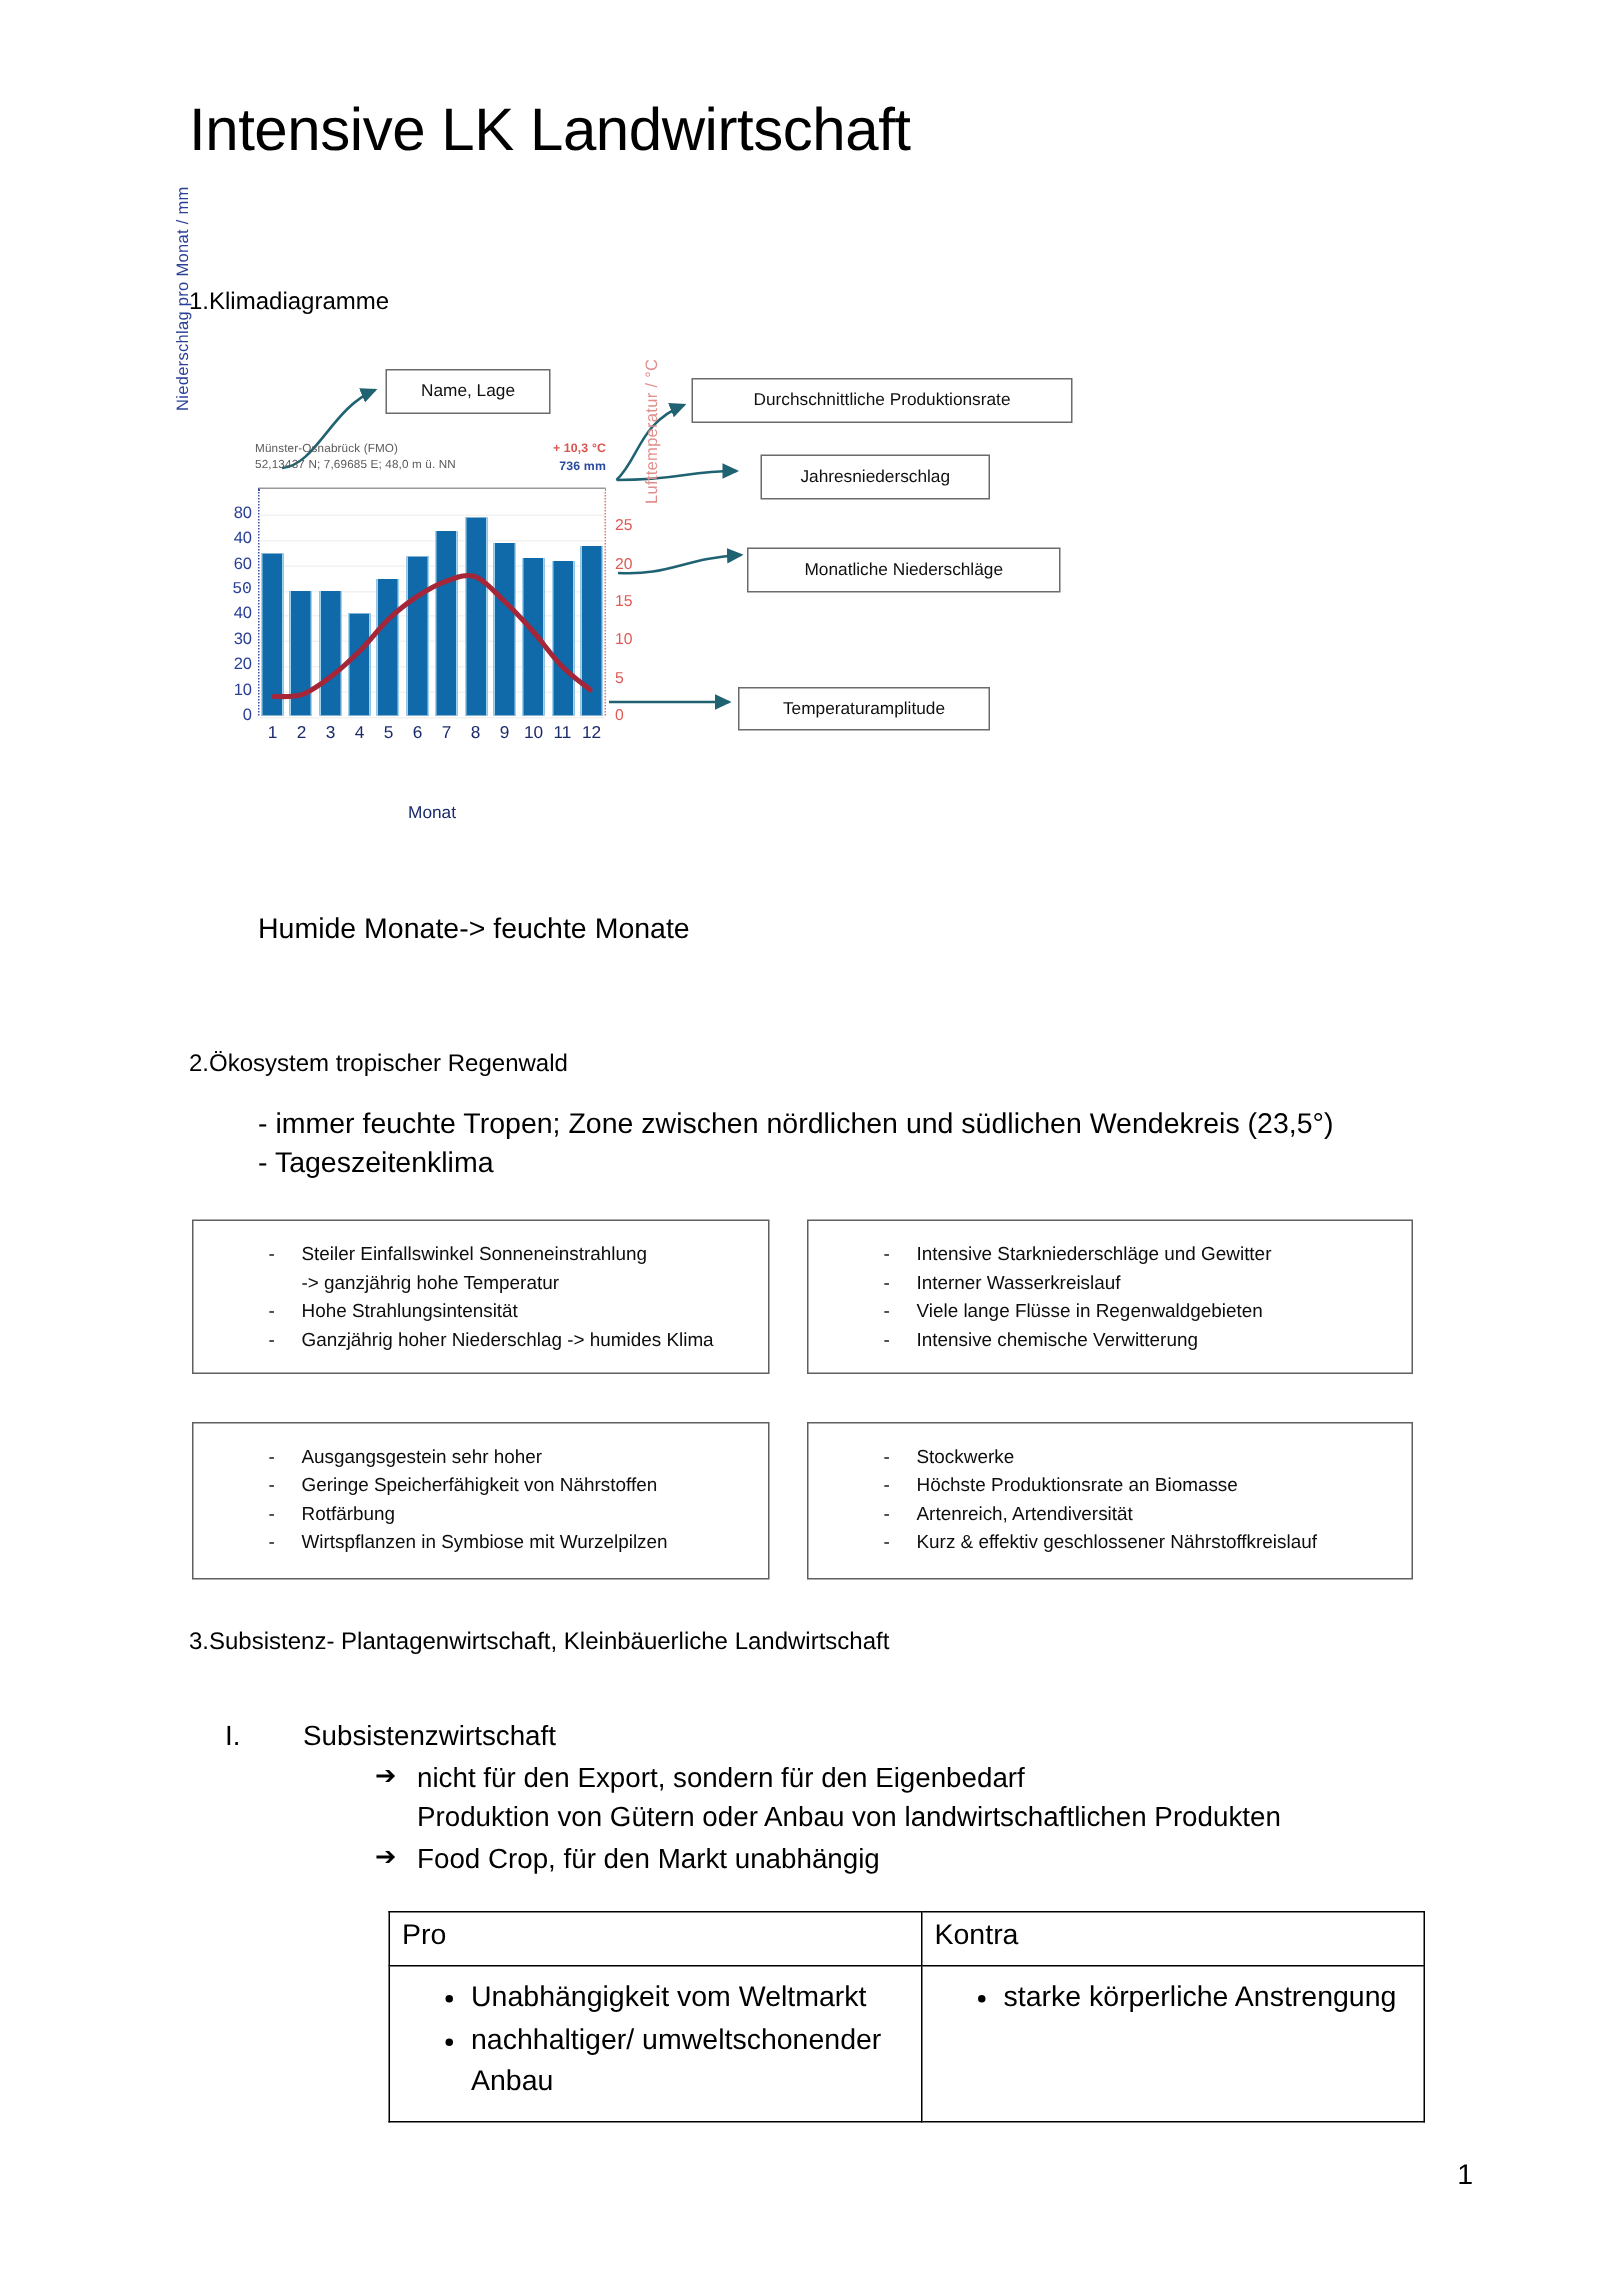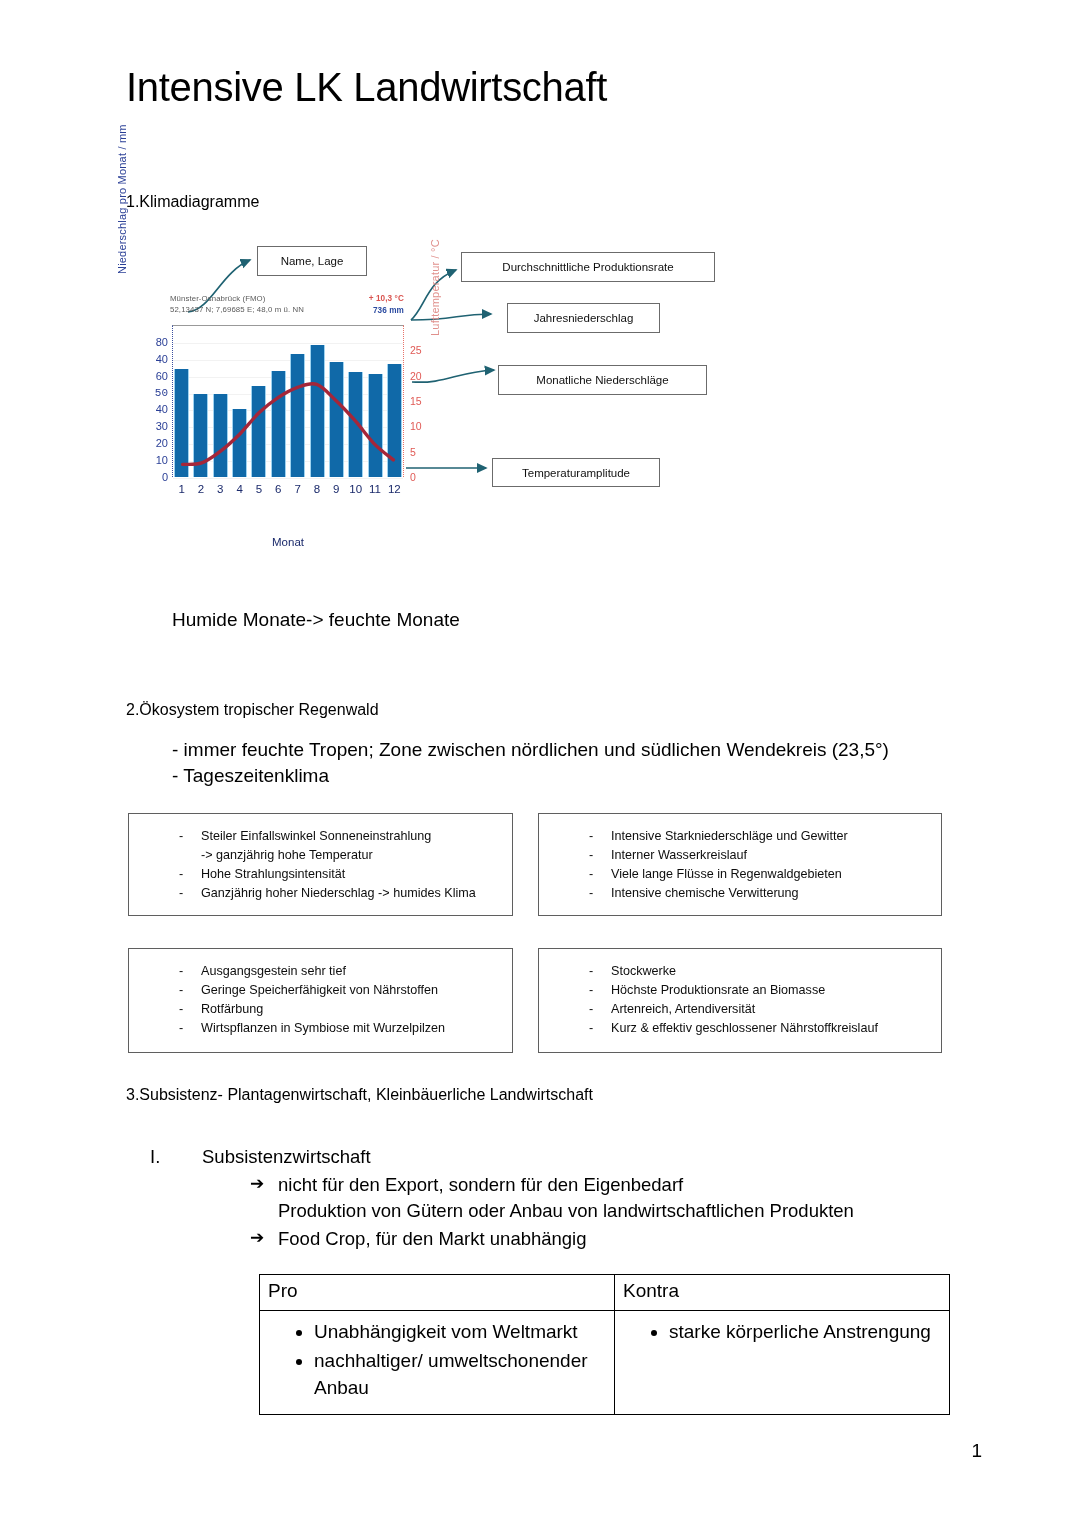--- a/index.html
+++ b/index.html
@@ -432,21 +432,21 @@
         <span class="feature-text">Viele lange Flüsse in Regenwaldgebieten</span>
       </div>
       <div class="feature-row">
         <span class="feature-dash">-</span>
         <span class="feature-text">Intensive chemische Verwitterung</span>
       </div>
     </div>
   <div class="feature-box" id="fb2" style="left:128px; top:948px; width:385px; height:105px;">
       <div class="feature-row">
         <span class="feature-dash">-</span>
-        <span class="feature-text">Ausgangsgestein sehr tief</span>
+        <span class="feature-text">Ausgangsgestein sehr hoher</span>
       </div>
       <div class="feature-row">
         <span class="feature-dash">-</span>
         <span class="feature-text">Geringe Speicherfähigkeit von Nährstoffen</span>
       </div>
       <div class="feature-row">
         <span class="feature-dash">-</span>
         <span class="feature-text">Rotfärbung</span>
       </div>
       <div class="feature-row">

